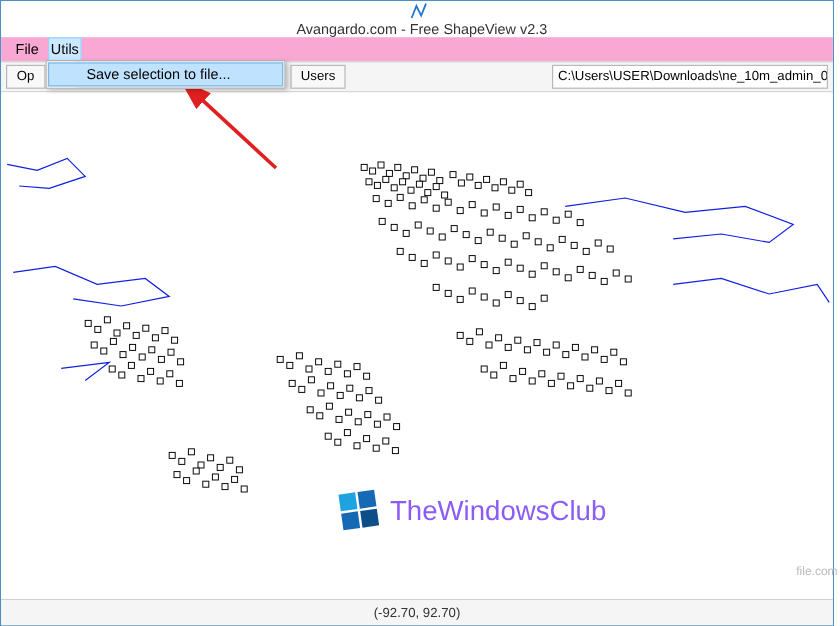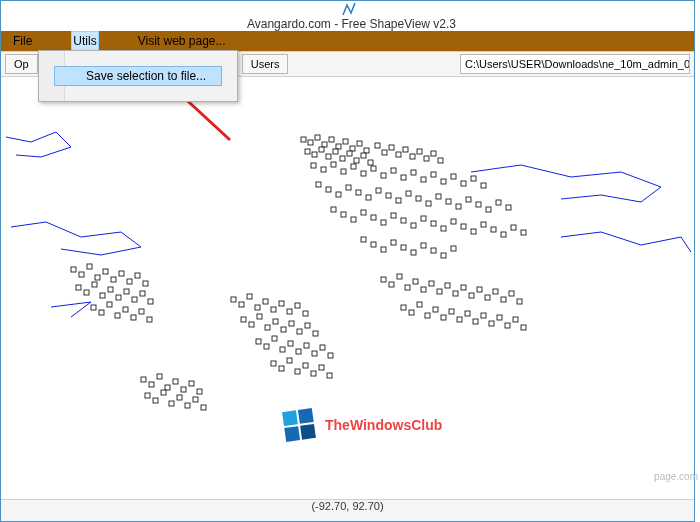--- a/index.html
+++ b/index.html
@@ -42,22 +42,21 @@
   .win-btn {
     width: 46px; height: 100%;
     display: flex; align-items: center; justify-content: center;
     color: #333;
   }
   .menubar {
     height: 20px;
     display: flex;
     align-items: stretch;
     padding: 0 4px;
-    background: #a16207;
-    gap: 31px;
+    background: #f9a8d4;
   }
   .menu-item {
     padding: 2px 8px;
     display: flex;
     align-items: center;
     color: #000;
   }
   .menu-item.open {
     background: #cce8ff;
     border: 1px solid #99d1ff;
@@ -121,36 +120,36 @@
     position: relative;
     height: 22px;
     display: flex;
     align-items: center;
     padding-left: 32px;
     font-size: 12px;
   }
   .dropdown-item.hl {
     background: #bfe3ff;
     border: 1px solid #7eb8e8;
-    margin: 15px;
+    margin: 1px;
     padding-left: 31px;
     height: 20px;
   }
   .canvas {
     flex: 1;
     position: relative;
     background: #fff;
     overflow: hidden;
   }
   .statusbar {
     height: 22px;
     border-top: 1px solid #d0d0d0;
     background: #f5f5f5;
     display: flex;
-    align-items: flex-start;
+    align-items: center;
     justify-content: center;
     font-size: 11px;
     color: #333;
   }
   .arrow {
     position: absolute;
     z-index: 9;
     pointer-events: none;
   }
   .twc-logo {
@@ -158,23 +157,23 @@
     left: 280px;
     bottom: 56px;
     display: flex;
     align-items: center;
     gap: 8px;
   }
   .twc-logo .mark {
     width: 36px; height: 36px;
   }
   .twc-text {
-    font-size: 14px;
-    color: #ef4444;
-    font-weight: 700;
+    font-size: 23px;
+    color: #8b5cf6;
+    font-weight: 400;
   }
   .wsxdn {
     position: absolute;
     right: 2px;
     bottom: 40px;
     font-size: 10px;
     color: #bbb;
     writing-mode: horizontal-tb;
   }
 </style>
@@ -207,21 +206,20 @@
             <line x1="1" y1="1" x2="9" y2="9" stroke="#000" stroke-width="1"></line>
             <line x1="9" y1="1" x2="1" y2="9" stroke="#000" stroke-width="1"></line>
           </svg>
       </div>
     </div>
   </div>
 
   <div class="menubar">
     <div class="menu-item">File</div>
     <div class="menu-item open">Utils</div>
-    <div class="menu-item">Visit web page...</div>
   </div>
 
   <div class="toolbar">
     <div class="tool-btn">Op</div>
     <div style="width:200px"></div>
     <div class="tool-btn">Users</div>
     <div class="path-input">
       <span>C:\Users\USER\Downloads\ne_10m_admin_0_bound</span>
     </div>
   </div>
@@ -499,13 +497,13 @@
       <span class="twc-text">TheWindowsClub</span>
     </div>
   </div>
 
   <div class="statusbar">
     <span>(-92.70, 92.70)</span>
   </div>
 
 </div>
 
-<span class="wsxdn">page.com</span>
+<span class="wsxdn">file.com</span>
 
 </body></html>

